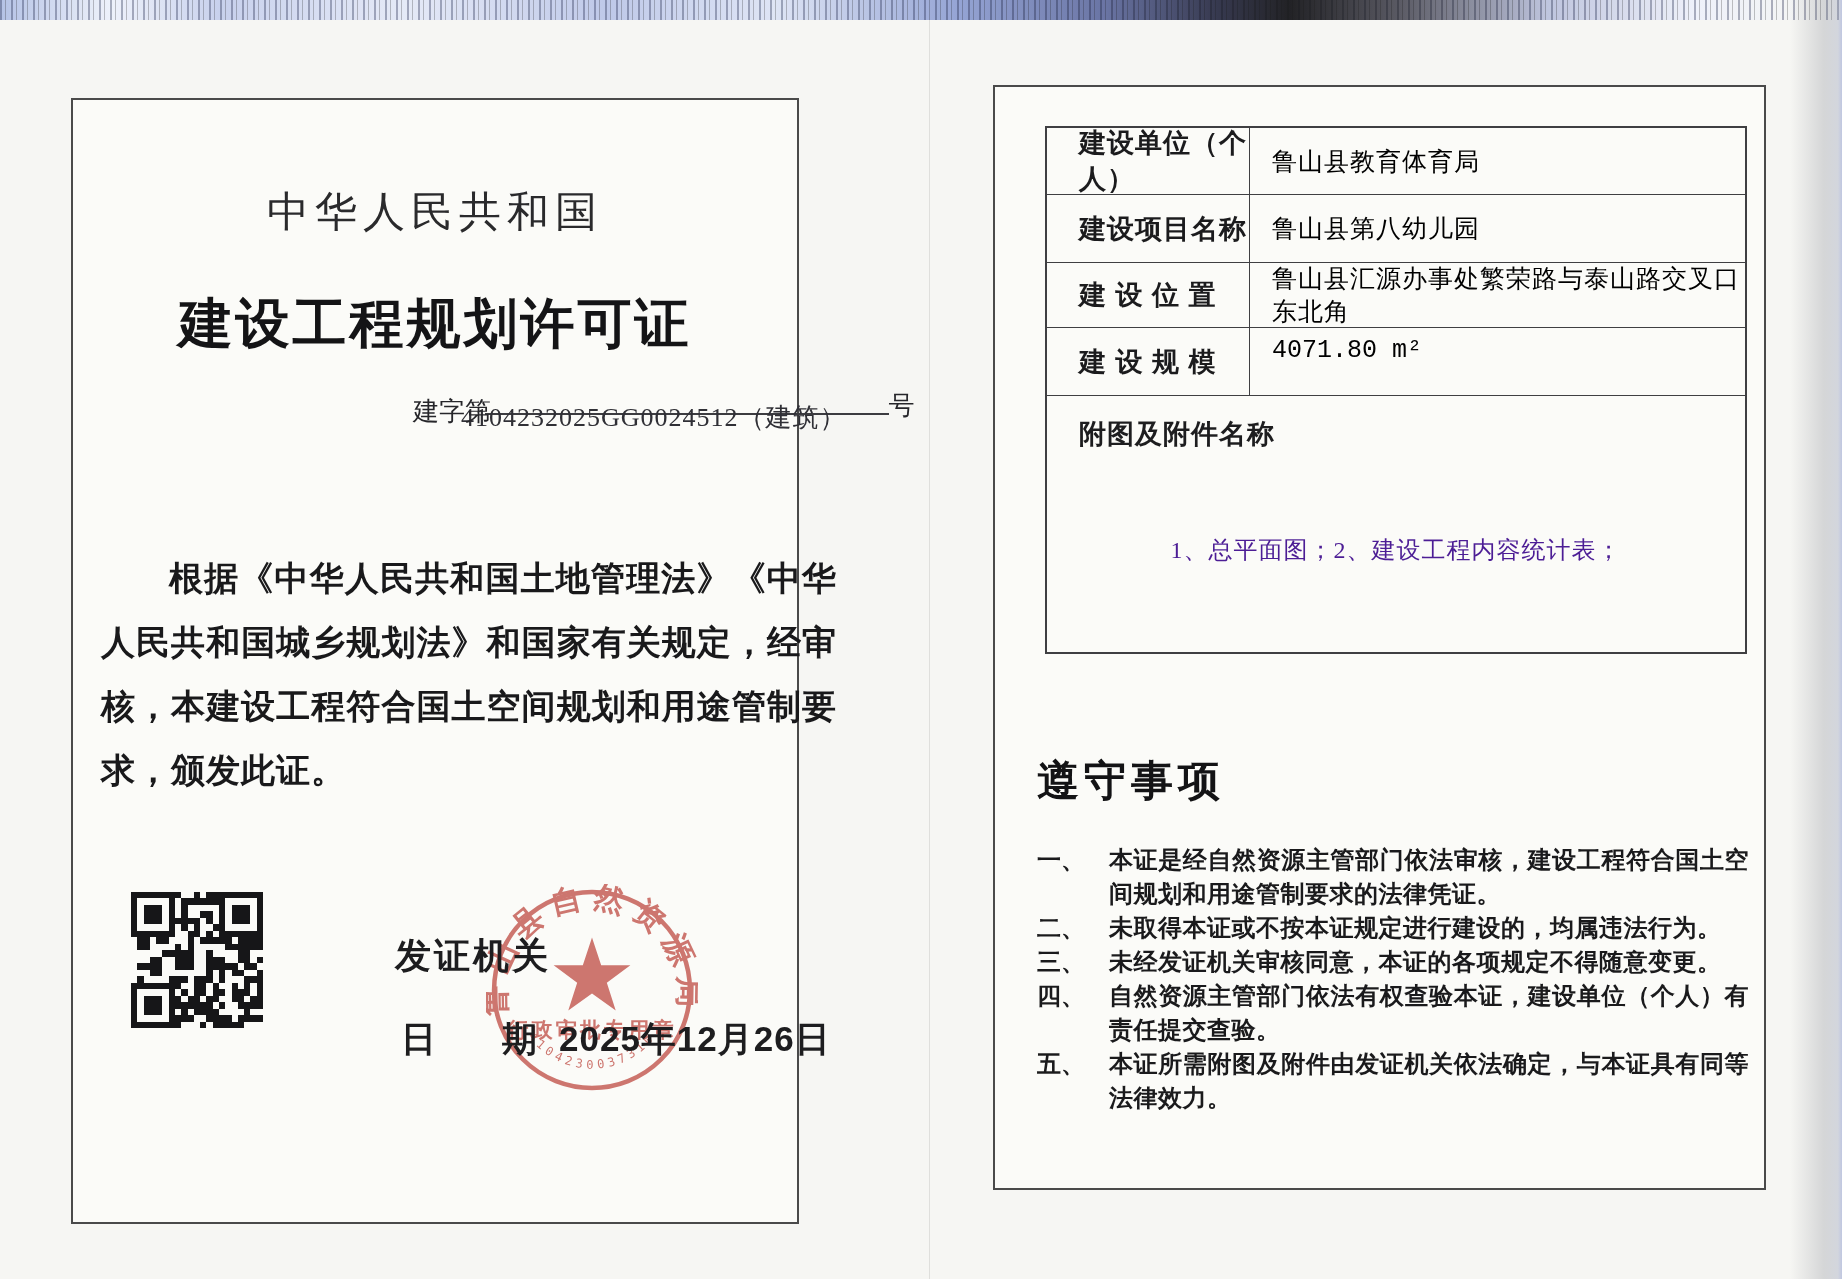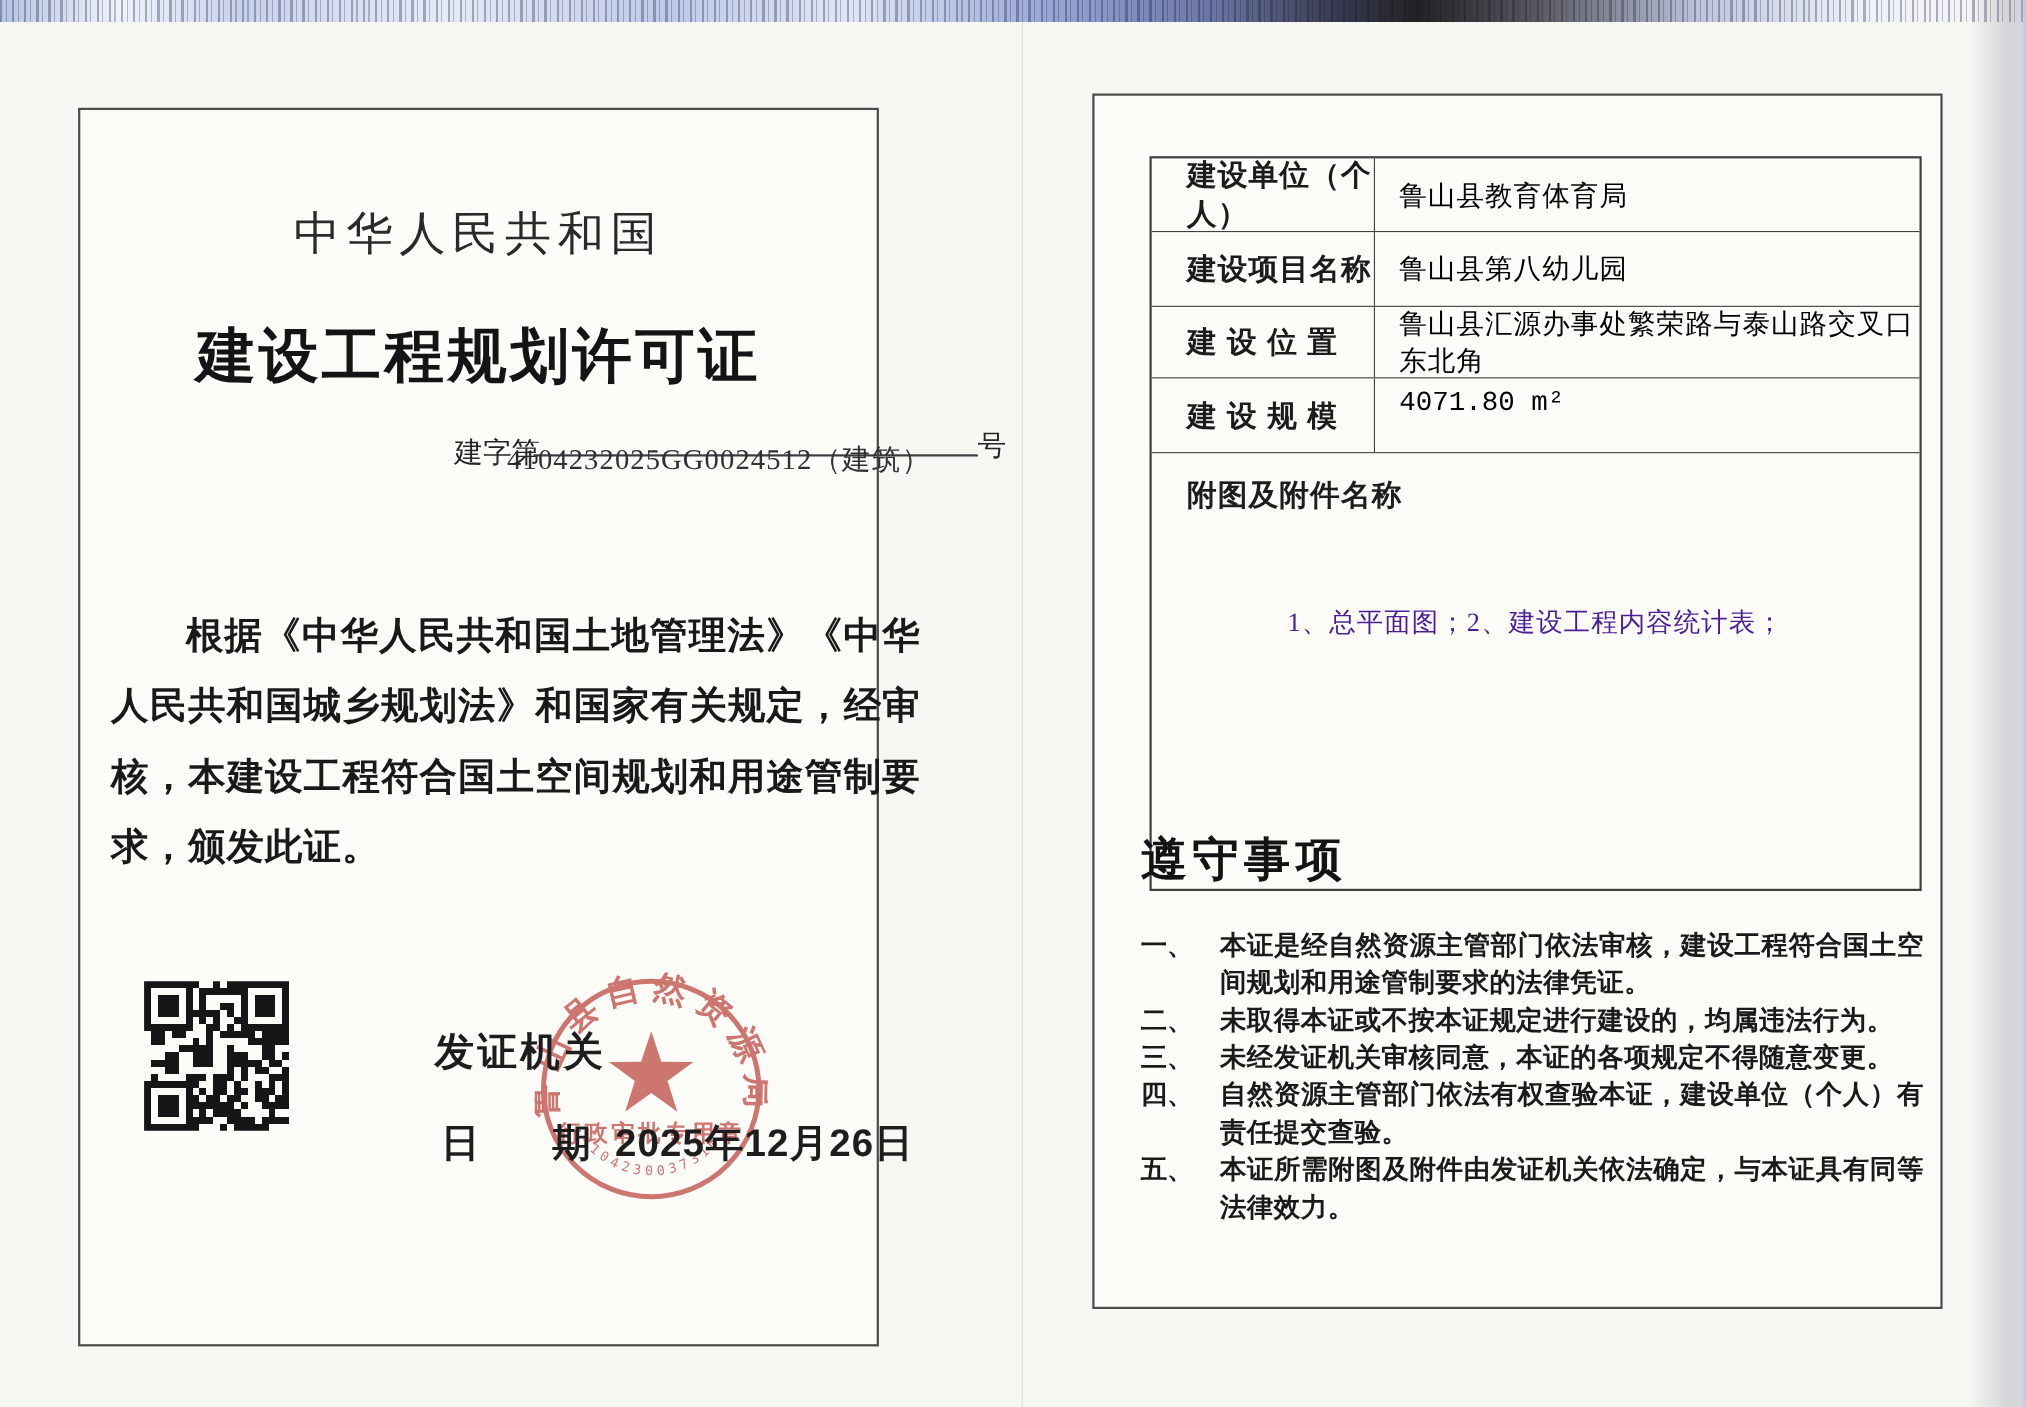--- a/index.html
+++ b/index.html
@@ -72,21 +72,21 @@
   .date-row .d2{margin-right:22px;}
   .date-row .dval{font-weight:700;letter-spacing:1px;}
   .seal{position:absolute;left:413px;top:784px;z-index:4;opacity:.8;}
 
   
   .page-right{
     position:absolute;left:993px;top:85px;width:773px;height:1105px;
     border:2px solid #4a4a4a;background:#fbfbf8;box-sizing:border-box;
   }
   .info-table{
-    position:absolute;left:50px;top:55px;width:702px;height:668px;
+    position:absolute;left:50px;top:39px;width:702px;height:528px;
     border:2px solid #3f3f42;box-sizing:border-box;
   }
   .it-row{display:flex;border-bottom:1.5px solid #3f3f42;box-sizing:border-box;}
   .it-row.r1{height:67px;}
   .it-row.r2{height:68px;}
   .it-row.r3{height:65px;justify-content:center;}
   .it-row.r4{height:68px;}
   .it-label{
     width:203px;box-sizing:border-box;border-right:1.5px solid #3f3f42;
     display:flex;align-items:center;padding-left:32px;

